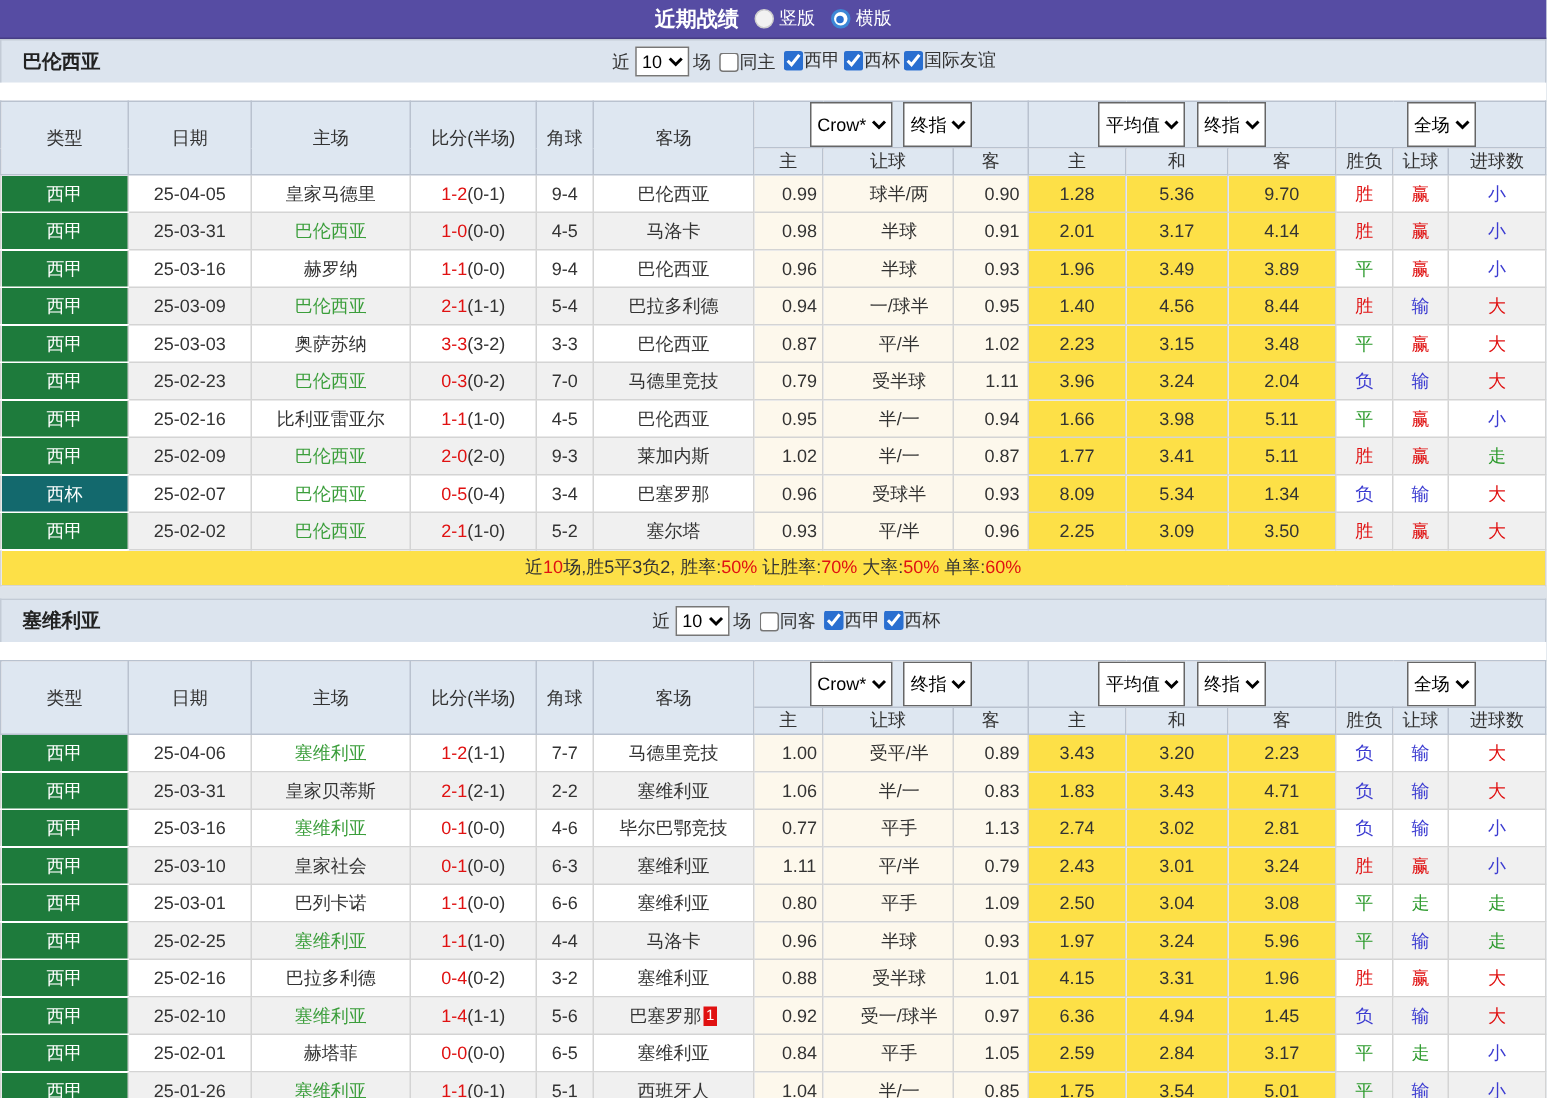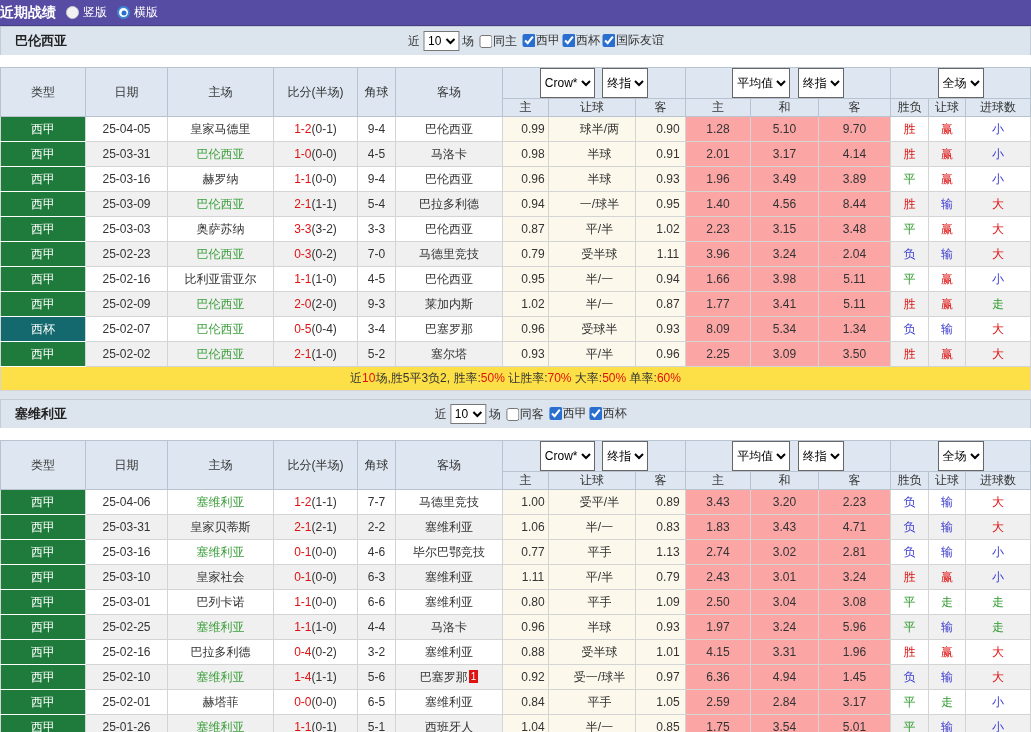--- a/index.html
+++ b/index.html
@@ -6,21 +6,21 @@
   html,body { margin:0; padding:0; }
   body {
     width:1031px; height:732px; overflow:hidden;
     background:#dde3ea;
     font-family:"Liberation Sans","DejaVu Sans",sans-serif;
     font-size:12px; color:#333;
   }
   
   .title-bar {
     height:26px; background:#564ca3; color:#fff;
-    display:flex; align-items:center; gap:10px;
+    display:flex; align-items:center; justify-content:center; gap:10px;
     border-bottom:1px solid #463d85;
   }
   .title-bar .page-title { font-weight:bold; font-size:14px; }
   .radio-opt { display:inline-flex; align-items:center; gap:4px; cursor:pointer; font-size:12px; }
   .radio-dot {
     width:13px; height:13px; border-radius:50%; background:#f2f2f2;
     border:1px solid #cfcfcf; display:inline-block; position:relative;
   }
   .radio-dot[data-variant="on"] { background:#fff; border:2px solid #3d87d6; }
   .radio-dot[data-variant="on"]::after {
@@ -46,21 +46,21 @@
           border:1px solid #b6bec9;margin-top:12px; }
   th, td { border:1px solid #d4d4d4; text-align:center; padding:0; font-weight:normal;
            overflow:hidden; white-space:nowrap; }
   thead th { background:#dee7f1; border-color:#b9c2cf; color:#333; height:18px; font-size:12px; }
   thead .grp select { height:30px; font-size:12px; border:1px solid #666; background:#fff; margin:0 2px; }
   tbody td { height:25px; font-size:12px; }
   tbody tr:nth-child(even) td:not(.odds):not(.avg):not(.type) { background:#f0f0f0; }
   td.type { background:#1e7b3c; color:#fff; border-bottom-color:#fff; border-top-color:#fff; }
   td.type[data-variant="cup"] { background:#13696d; }
   td.odds { background:#fdf8ec;padding-left:15px; }
-  td.avg  { background:#fca5a5; }
+  td.avg  { background:#fde047; }
   td.team, span.team-nm { color:#333; }
   [data-variant="self"] { color:#3b9e3b; }
   [data-variant="r"] { color:#e01111; }
   [data-variant="b"] { color:#3b3bd1; }
   [data-variant="g"] { color:#2c9a2c; }
   .ft { color:#e01111; } .ht { color:#333; }
   .badge { display:inline-block; background:#e01111; color:#fff; font-size:10px;
            line-height:13px; min-width:9px; padding:0 2px; margin-left:1px; vertical-align:1px; }
   .badge:empty { display:none; }
   td.summary { height:24px; background:#fde047; }
@@ -162,21 +162,21 @@
           <td class="type" data-var="tables.0.rows.0.league_v" data-variant="liga">西甲</td>
           <td>25-04-05</td>
           <td data-var="tables.0.rows.0.home_v">皇家马德里</td>
           <td><span class="ft">1-2</span><span class="ht">(0-1)</span></td>
           <td>9-4</td>
           <td><span class="team-nm" data-var="tables.0.rows.0.away_v" data-variant="self">巴伦西亚</span></td>
           <td class="odds">0.99</td>
           <td class="odds">球半/两</td>
           <td class="odds">0.90</td>
           <td class="avg">1.28</td>
-          <td class="avg">5.10</td>
+          <td class="avg">5.36</td>
           <td class="avg">9.70</td>
           <td data-var="tables.0.rows.0.res_wdl_v" data-variant="r">胜</td>
           <td data-var="tables.0.rows.0.res_let_v" data-variant="r">赢</td>
           <td data-var="tables.0.rows.0.res_goal_v" data-variant="b">小</td>
         </tr>
 
         <tr>
           <td class="type" data-var="tables.0.rows.1.league_v" data-variant="liga">西甲</td>
           <td>25-03-31</td>
           <td data-var="tables.0.rows.1.home_v" data-variant="self">巴伦西亚</td>

